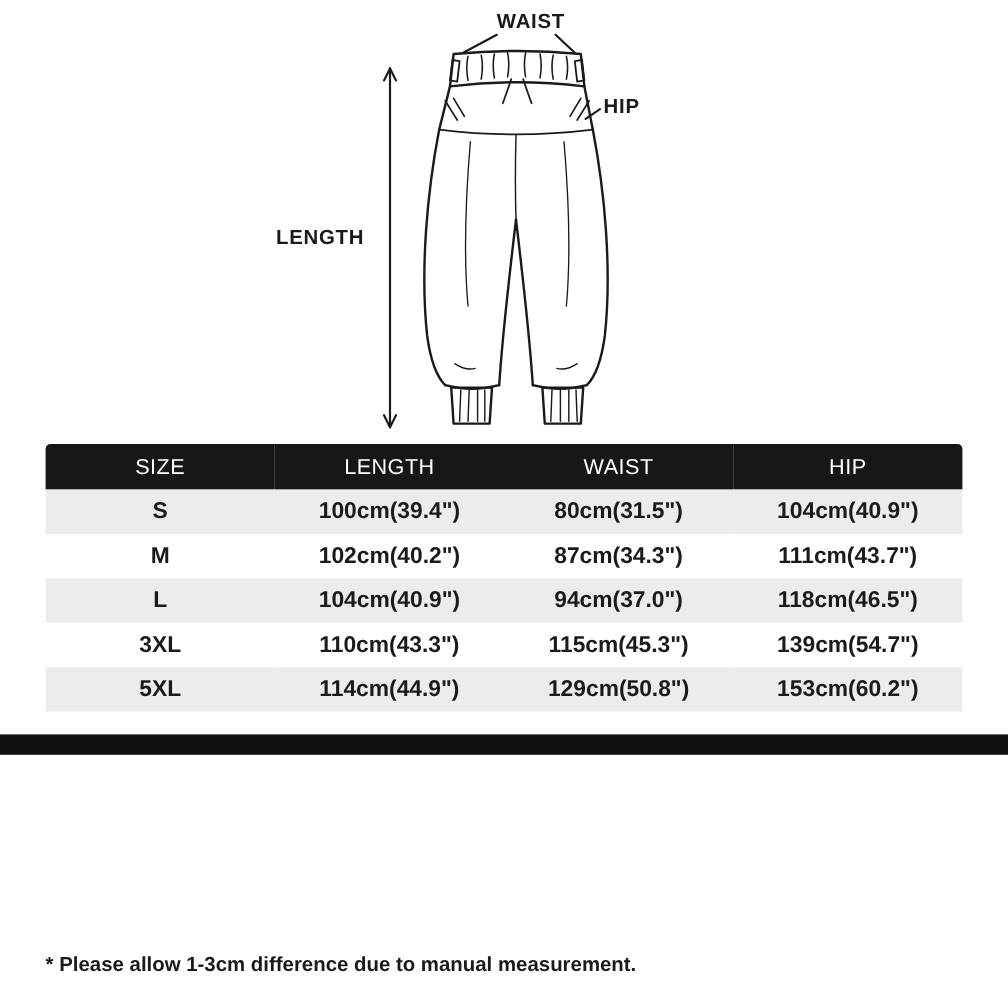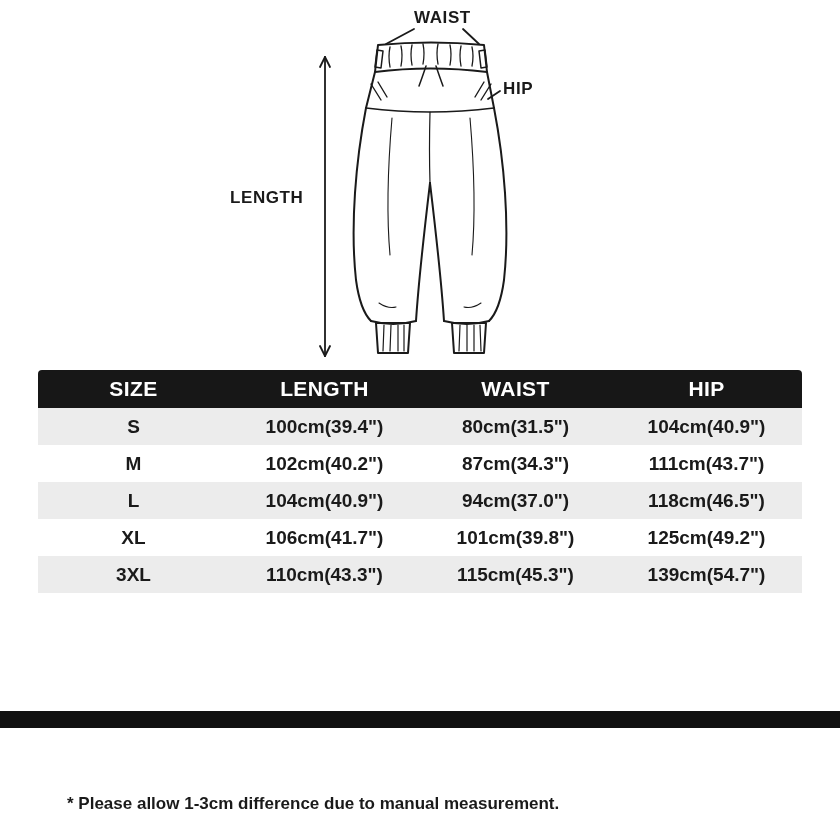--- a/index.html
+++ b/index.html
@@ -3,21 +3,21 @@
 <meta charset="utf-8">
 <style>
   * { margin: 0; padding: 0; box-sizing: border-box; }
   html, body { width: 840px; height: 840px; }
   body {
     background: var(--page-bg, #ffffff);
     font-family: "Liberation Sans", "DejaVu Sans", sans-serif;
     color: var(--row-text, #1a1a1a);
     overflow: hidden;
   }
-  .page { position: relative; width: 840px; height: 728px; background: var(--page-bg, #ffffff); }
+  .page { position: relative; width: 840px; height: 629px; background: var(--page-bg, #ffffff); }
 
   
   .diagram { position: relative; width: 840px; height: 366px; }
   .pants-svg { position: absolute; left: 0; top: 0; color: var(--line-color, #1a1a1a); }
   .diagram-label {
     position: absolute;
     font-weight: bold;
     font-size: 17px;
     letter-spacing: 0.6px;
     color: var(--line-color, #1a1a1a);
@@ -26,22 +26,22 @@
   .label-waist  { left: 414px; top: 8px; }
   .label-hip    { left: 503px; top: 79px; }
   .label-length { left: 230px; top: 188px; }
 
   
   .table-wrap { position: absolute; left: 38px; top: 370px; width: 764px; }
   table.size-table { width: 100%; border-collapse: collapse; table-layout: fixed; }
   .size-table th {
     background: var(--header-bg, #171717);
     color: var(--header-text, #ffffff);
-    font-size: 21px;
-    font-weight: bold;
+    font-size: 18px;
+    font-weight: normal;
     height: 38px;
     text-align: center;
     letter-spacing: 0.4px;
   }
   .size-table th:first-child { border-top-left-radius: 4px; }
   .size-table th:last-child  { border-top-right-radius: 4px; }
   .size-table td {
     font-size: 19px;
     font-weight: bold;
     height: 37px;
@@ -52,21 +52,20 @@
   .size-table tbody tr:nth-child(even) td { background: #ffffff; }
 
   
   .footer-note {
     position: absolute;
     left: 38px;
     top: 794px;
     font-size: 17px;
     font-weight: bold;
     color: var(--row-text, #1a1a1a);
-    margin-left: 29px;
   }
   .bottom-bar {
     position: absolute;
     left: 0; bottom: 0;
     width: 840px; height: 17px;
     background: var(--bottom-bar, #111111);
   }
 </style>
 </head>
 <body>
@@ -193,31 +192,31 @@
           <td>87cm(34.3")</td>
           <td>111cm(43.7")</td>
         </tr>
         <tr>
           <td>L</td>
           <td>104cm(40.9")</td>
           <td>94cm(37.0")</td>
           <td>118cm(46.5")</td>
         </tr>
         <tr>
-          <td>XL</td>
-          <td>106cm(41.7")</td>
-          <td>101cm(39.8")</td>
-          <td>125cm(49.2")</td>
-        </tr>
-        <tr>
           <td>3XL</td>
           <td>110cm(43.3")</td>
           <td>115cm(45.3")</td>
           <td>139cm(54.7")</td>
         </tr>
+        <tr>
+          <td>5XL</td>
+          <td>114cm(44.9")</td>
+          <td>129cm(50.8")</td>
+          <td>153cm(60.2")</td>
+        </tr>
       </tbody>
     </table>
   </div>
 
   <div class="footer-note">* Please allow 1-3cm difference due to manual measurement.</div>
 
   <div class="bottom-bar"></div>
 
 </div>
 

